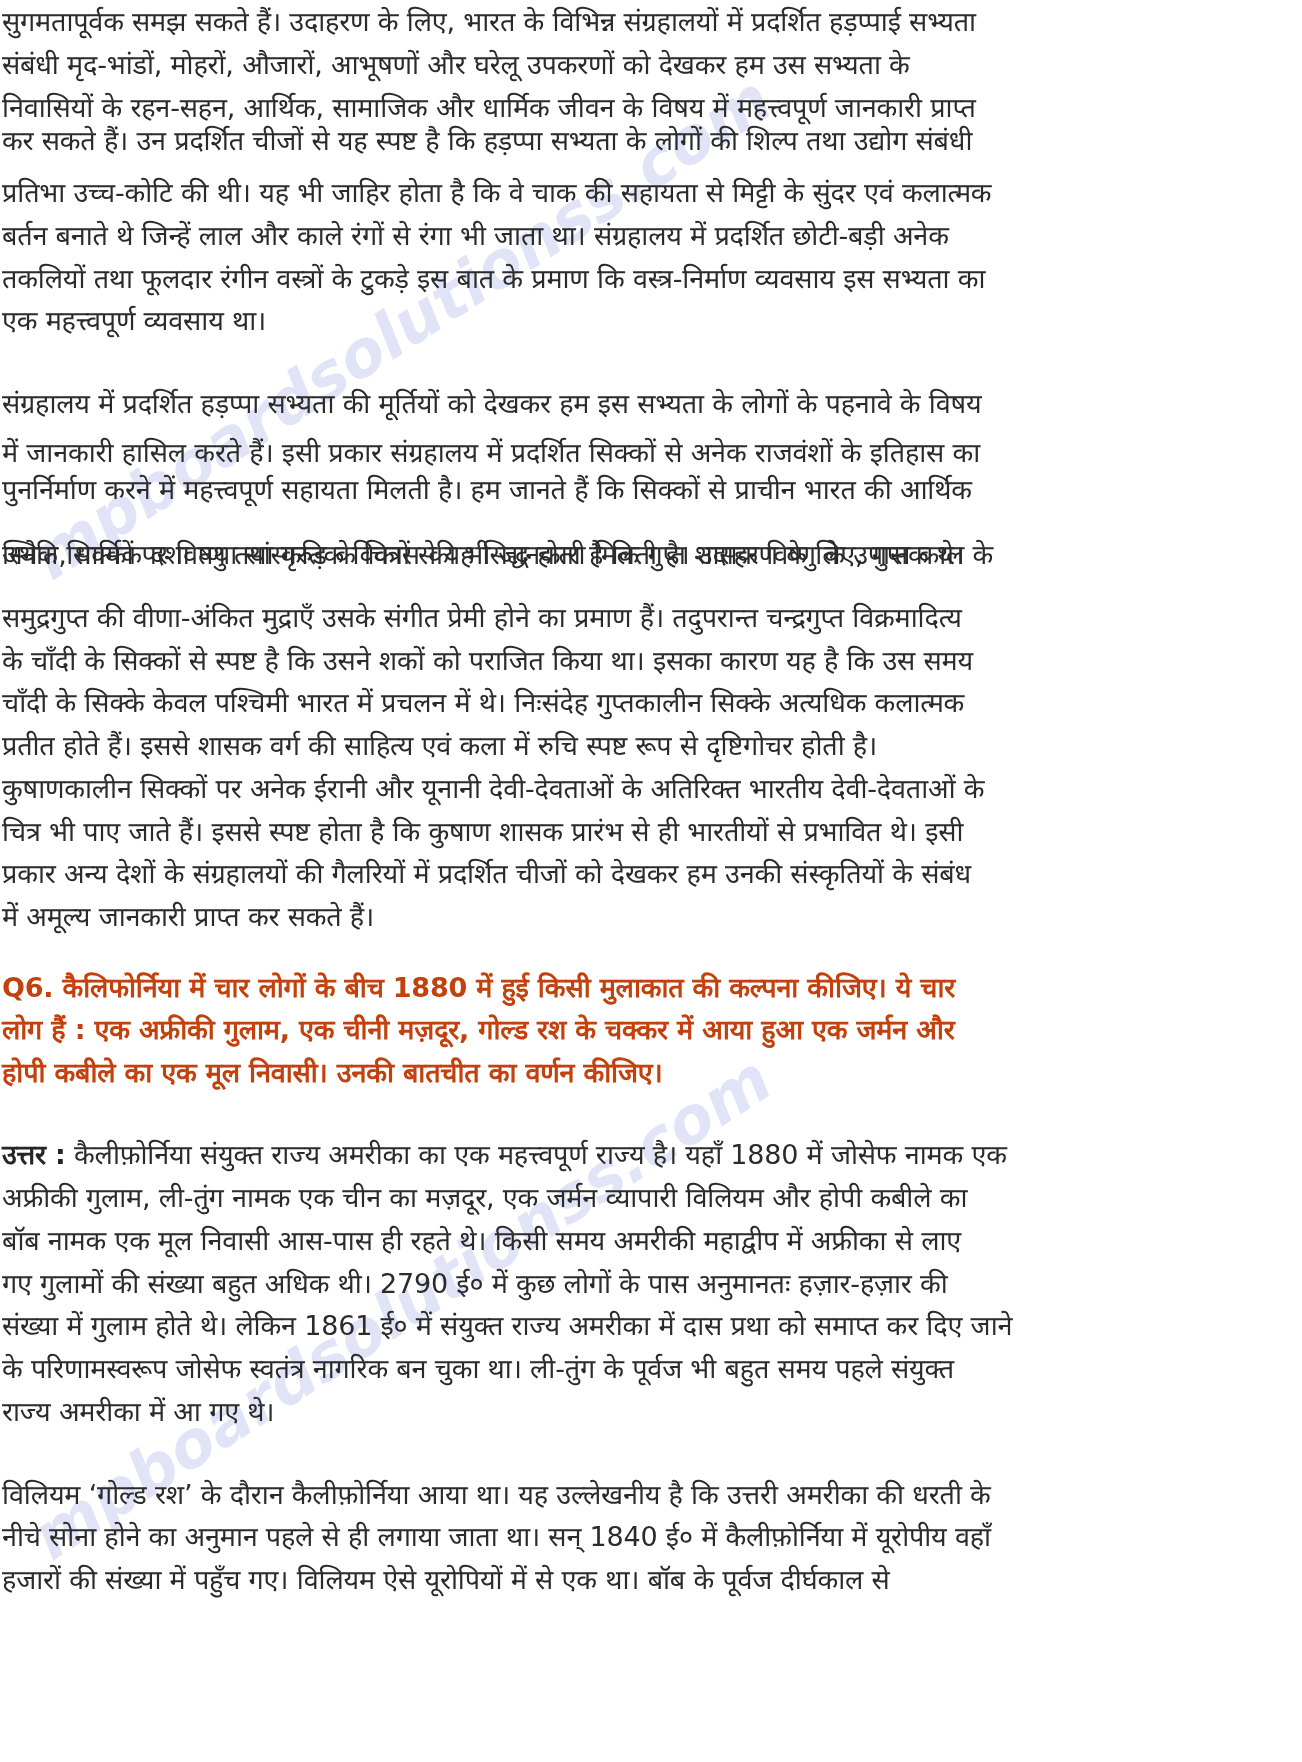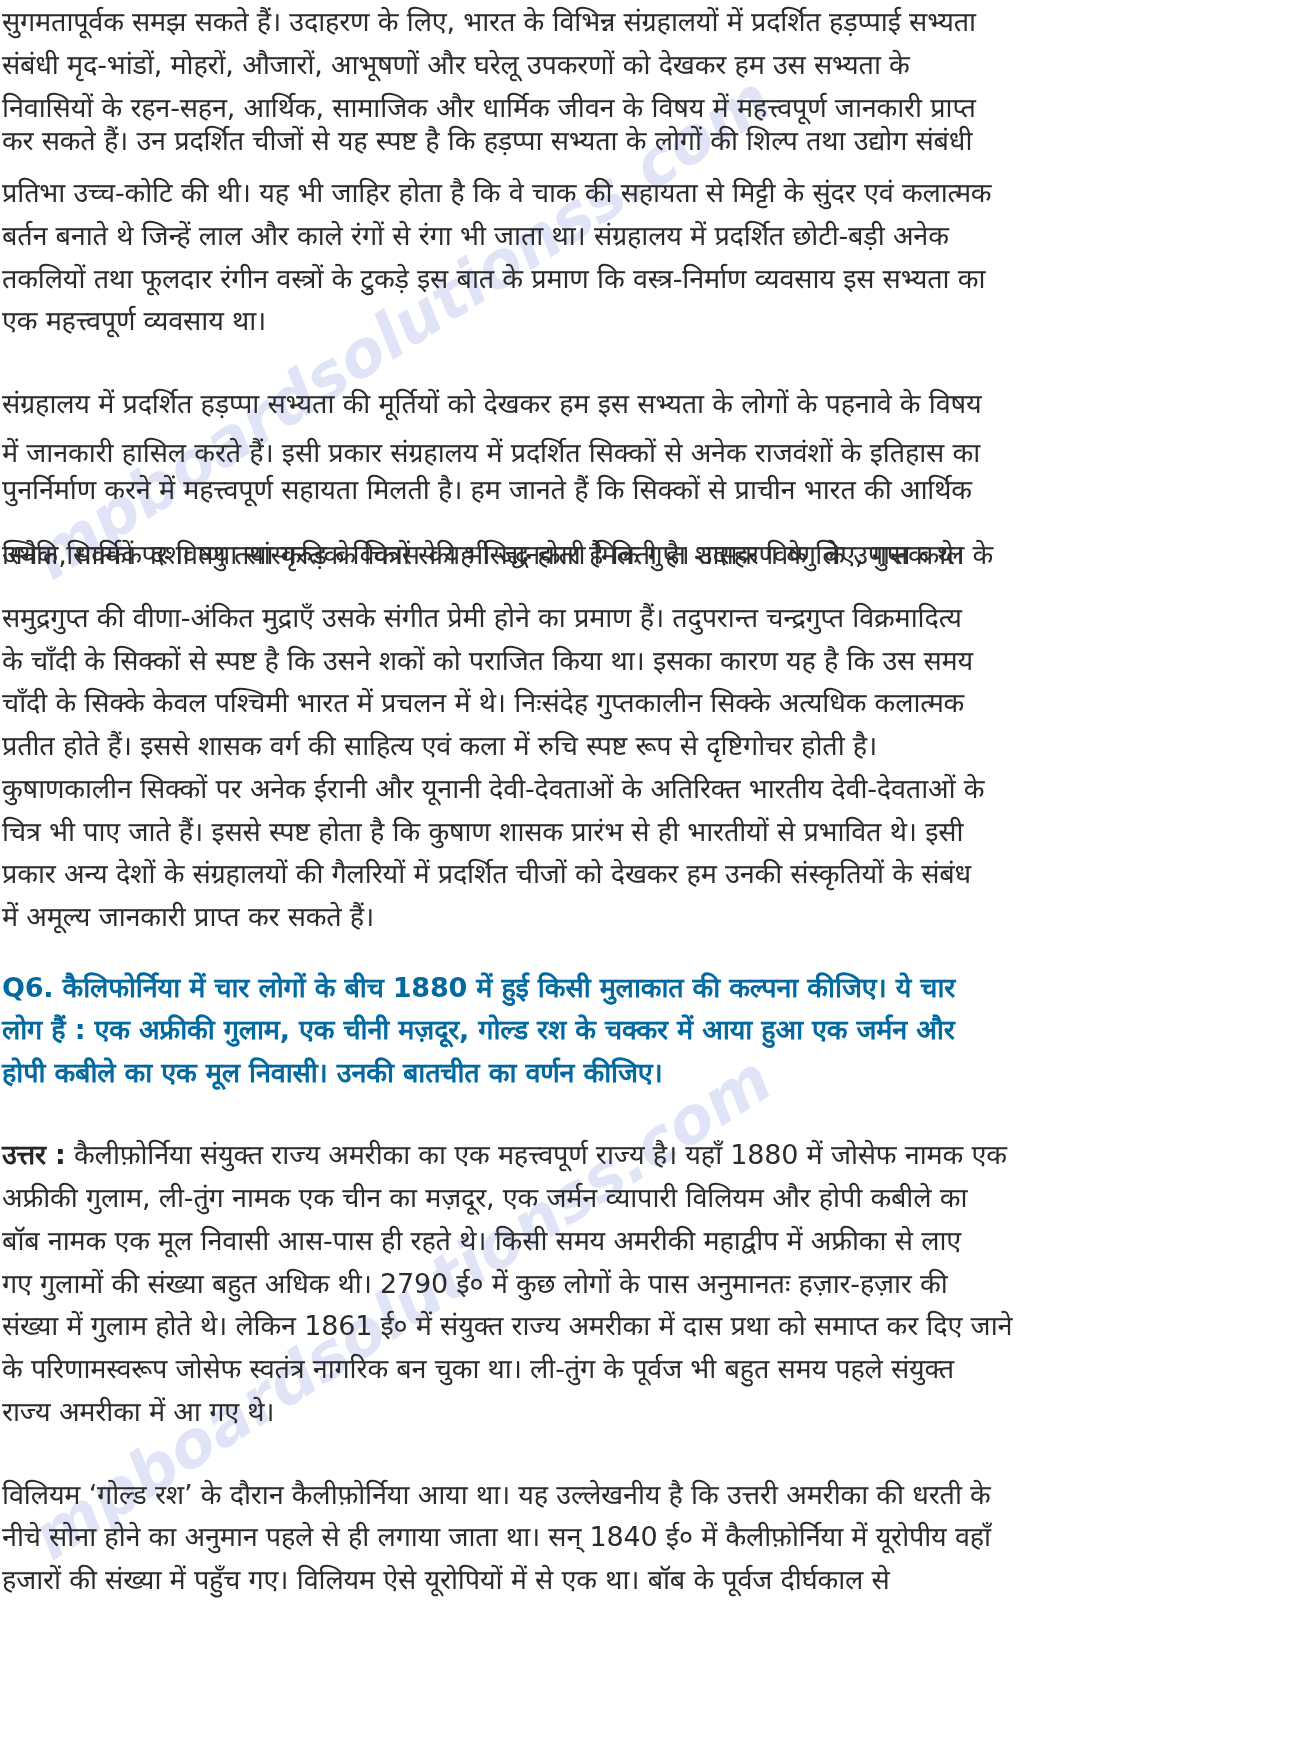--- a/index.html
+++ b/index.html
@@ -27,21 +27,21 @@
     position: absolute;
     left: 2px;
     white-space: nowrap;
     font-size: 27px;
     line-height: 42px;
     height: 42px;
     letter-spacing: -0.2px;
   }
   .line.bold {
     font-weight: bold;
-    color: #0369a1;
+    color: #c2410c;
   }
   .ans-label {
     font-weight: bold;
     color: #262626;
     margin-top: 40px;
   }
   .watermark {
     position: absolute;
     z-index: 1;
     font-family: "DejaVu Sans", "Liberation Sans", sans-serif;

